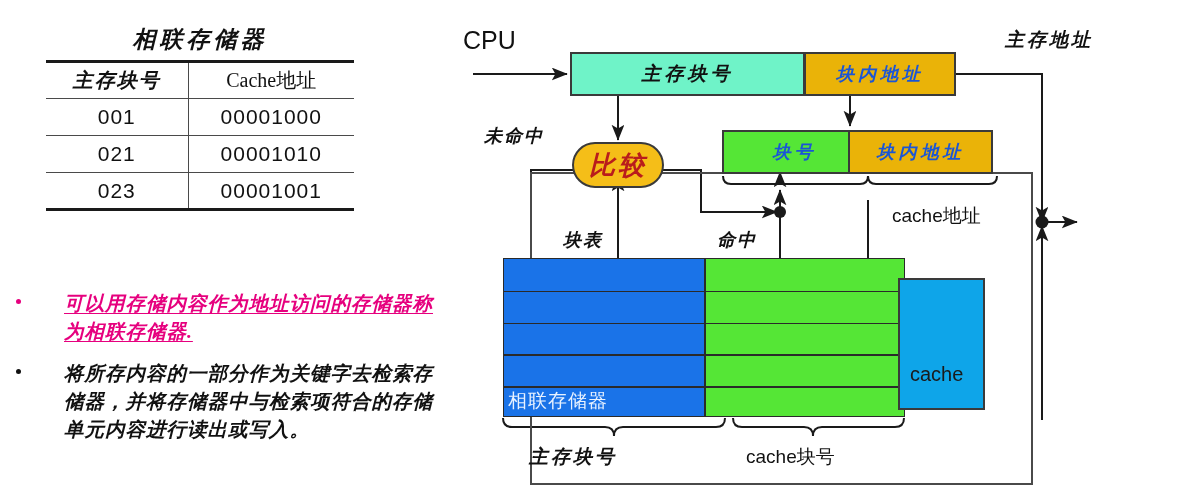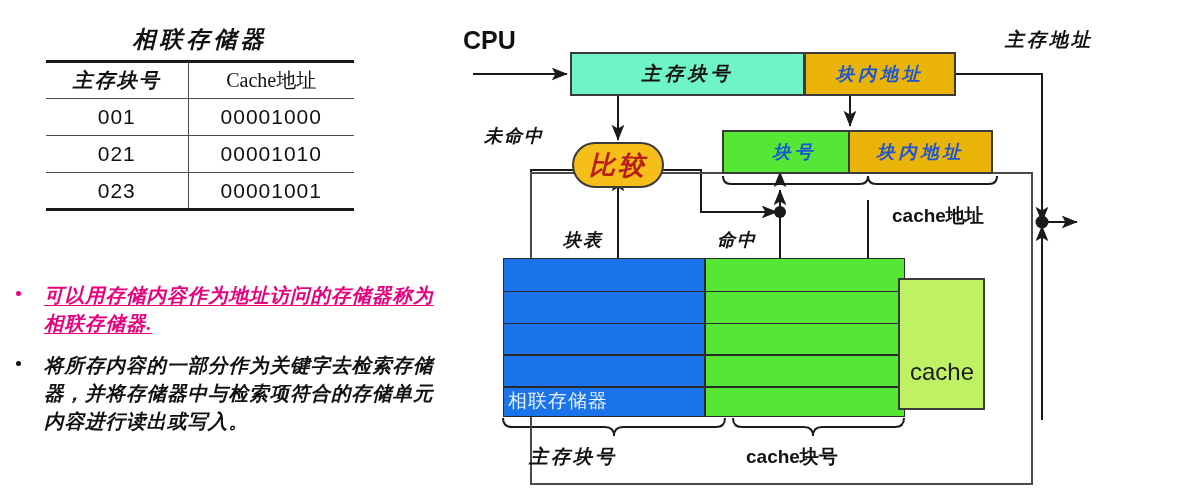--- a/index.html
+++ b/index.html
@@ -47,21 +47,21 @@
     font-family: "Liberation Serif", "DejaVu Serif", serif;
     font-weight: bold; font-style: italic;
     font-size: 20px; letter-spacing: 2px;
   }
   table.assoc tr.head td.c1 { font-style: normal; font-weight: normal; letter-spacing: 0; }
   table.assoc tr.data td { font-size: 21px; letter-spacing: 1px; }
   table.assoc tr.last td { border-bottom: 3px solid #1a1a1a; }
 
   
   #bullets { position: absolute; left: 0px; top: 282px; width: 452px; }
-  .bullet { position: relative; margin-bottom: 14px; padding-left: 44px; }
+  .bullet { position: relative; margin-bottom: 14px; padding-left: 64px; margin-top: 8px; }
   .bullet .dot {
     position: absolute; left: 16px; top: 9px;
     width: 5px; height: 5px; border-radius: 50%;
   }
   .bullet .txt {
     font-family: "Liberation Serif", "DejaVu Serif", serif;
     font-weight: bold; font-style: italic;
     font-size: 19.5px;
     line-height: 28px;
     letter-spacing: 1px;
@@ -73,21 +73,21 @@
 
   
   #diagram { position: absolute; left: 455px; top: 0; width: 731px; height: 501px; }
 
   .lbl {
     position: absolute;
     font-family: "Liberation Serif", "DejaVu Serif", serif;
     font-weight: bold; font-style: italic;
     color: #111; white-space: nowrap;
   }
-  .lbl.latin { font-style: normal; font-weight: bold; font-family: "Liberation Sans","DejaVu Sans",sans-serif; }
+  .lbl.latin { font-style: normal; font-weight: normal; font-family: "Liberation Sans","DejaVu Sans",sans-serif; }
 
   .box {
     position: absolute;
     border: 2px solid #3a3a3a;
     display: flex; align-items: center; justify-content: center;
     font-family: "Liberation Serif", "DejaVu Serif", serif;
     font-weight: bold; font-style: italic;
     white-space: nowrap;
   }
   .seg-main  { background: #6FF3C8; color:#111; letter-spacing:4px; font-size:19px; }
@@ -100,23 +100,23 @@
     border: 2.5px solid #3a3a3a;
     border-radius: 28px;
     display: flex; align-items: center; justify-content: center;
     font-family: "Liberation Serif","DejaVu Serif",serif;
     font-weight: bold; font-style: italic; font-size: 26px;
     letter-spacing: 3px; color: #b91c1c;
   }
 
   .cachebox {
     position: absolute;
-    background: #bef264; border: 2px solid #3a3a3a;
+    background: #0ea5e9; border: 2px solid #3a3a3a;
     font-family: "Liberation Sans","DejaVu Sans",sans-serif;
-    font-size: 24px; color: #1a1a1a;
+    font-size: 20px; color: #1a1a1a;
     display:flex; align-items:flex-end; justify-content:flex-start;
     padding: 0 0 22px 10px;
   }
 
   .memmain {
     position: absolute;
     background: #D3F060; border: 2.5px solid #F520D8;
     display:flex; align-items:center; justify-content:center;
     font-family: "Liberation Serif","DejaVu Serif",serif;
     font-weight: bold; font-style: italic; font-size: 19px;

